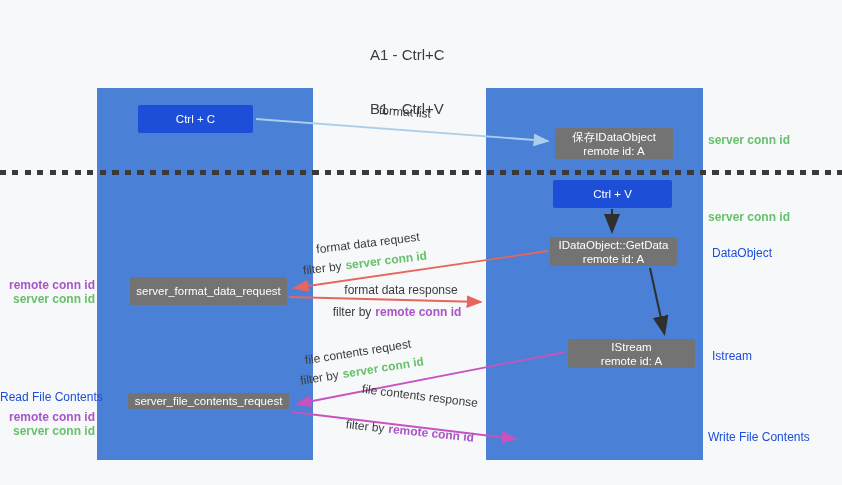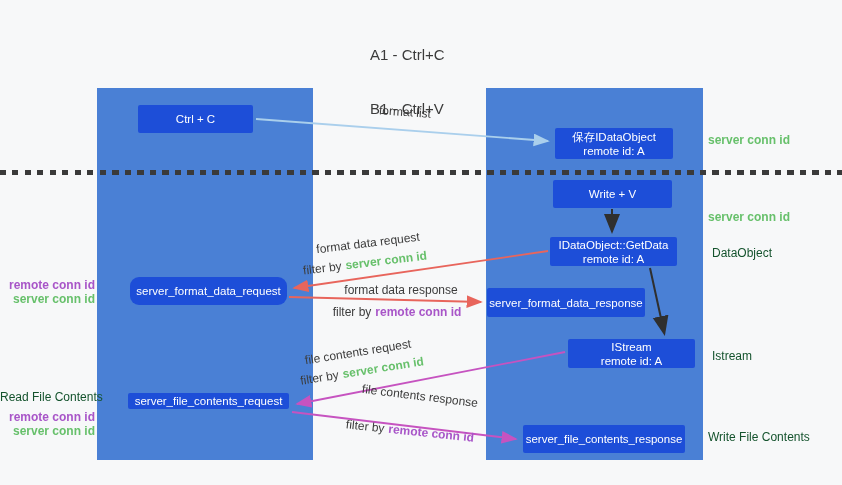--- a/index.html
+++ b/index.html
@@ -9,23 +9,23 @@
   .abs { position:absolute; }
   .title { font-size:15px; line-height:18px; color:#3b3b3b; white-space:pre; }
   .head { font-size:12px; line-height:14px; color:#3b3b3b; text-align:center;margin-top:40px; }
 
   .lifeline { position:absolute; background:#4a80d5; }
 
   .node { position:absolute; display:flex; flex-direction:column; align-items:center;
           justify-content:center; color:#ffffff; font-size:11.5px; line-height:14px;
           text-align:center; border-radius:2px; white-space:nowrap; }
   .green  { background:#1d4ed8; }
-  .orange { background:#1d4ed8; }
+  .orange { background:#737373; }
 
-  .lbl { position:absolute; font-size:12px; color:#14532d; white-space:nowrap; }
+  .lbl { position:absolute; font-size:12px; color:#1d4ed8; white-space:nowrap; }
   .green-t  { color:#67c06b; font-weight:bold; }
   .purple-t { color:#a855c8; font-weight:bold; }
   .right-align { text-align:right; }
 
   .arrow-lbl { position:absolute; font-size:12px; color:#3c3c3c; white-space:nowrap;
                transform-origin:center center; }
   .arrow-lbl .key { margin-left:4px; }
 
   .dotted-line { position:absolute; left:0; top:170px; width:842px; height:5px;
     background:repeating-linear-gradient(90deg,#3a3a3a 0 6px,transparent 6px 12.5px); }
@@ -82,48 +82,42 @@
   <div class="node green" style="left:138px; top:105px; width:115px; height:28px;">
     <div>Ctrl + C</div>
   </div>
 
   <div class="node orange" style="left:555px; top:128px; width:118px; height:31px;">
     <div>保存IDataObject</div>
     <div>remote id: A</div>
   </div>
 
   <div class="node green" style="left:553px; top:180px; width:119px; height:28px;">
-    <div>Write + V</div>
+    <div>Ctrl + V</div>
   </div>
 
   <div class="node orange" style="left:550px; top:237px; width:127px; height:29px;">
     <div>IDataObject::GetData</div>
     <div>remote id: A</div>
   </div>
 
-  <div class="node orange" style="left:130px; top:277px; width:157px; height:28px;border-radius:9px;">
+  <div class="node orange" style="left:130px; top:277px; width:157px; height:28px;">
     <div>server_format_data_request</div>
   </div>
 
-  <div class="node orange" style="left:487px; top:288px; width:158px; height:29px;">
-    <div>server_format_data_response</div>
-  </div>
 
   <div class="node orange" style="left:568px; top:339px; width:127px; height:29px;">
     <div>IStream</div>
     <div>remote id: A</div>
   </div>
 
   <div class="node orange" style="left:128px; top:393px; width:161px; height:16px;">
     <div>server_file_contents_request</div>
   </div>
 
-  <div class="node orange" style="left:523px; top:425px; width:162px; height:28px;">
-    <div>server_file_contents_response</div>
-  </div>
 
   <div class="arrow-lbl" style="left:405px; top:112px; transform:translate(-50%,-50%) rotate(4deg);">format list</div>
 
   <div class="arrow-lbl" style="left:368px; top:243px; transform:translate(-50%,-50%) rotate(-7deg);">format data request</div>
   <div class="arrow-lbl" style="left:365px; top:263px; transform:translate(-50%,-50%) rotate(-7deg);">
     <span>filter by</span><span class="green-t key">server conn id</span>
   </div>
 
   <div class="arrow-lbl" style="left:401px; top:290px; transform:translate(-50%,-50%);">format data response</div>
   <div class="arrow-lbl" style="left:397px; top:312px; transform:translate(-50%,-50%);">

